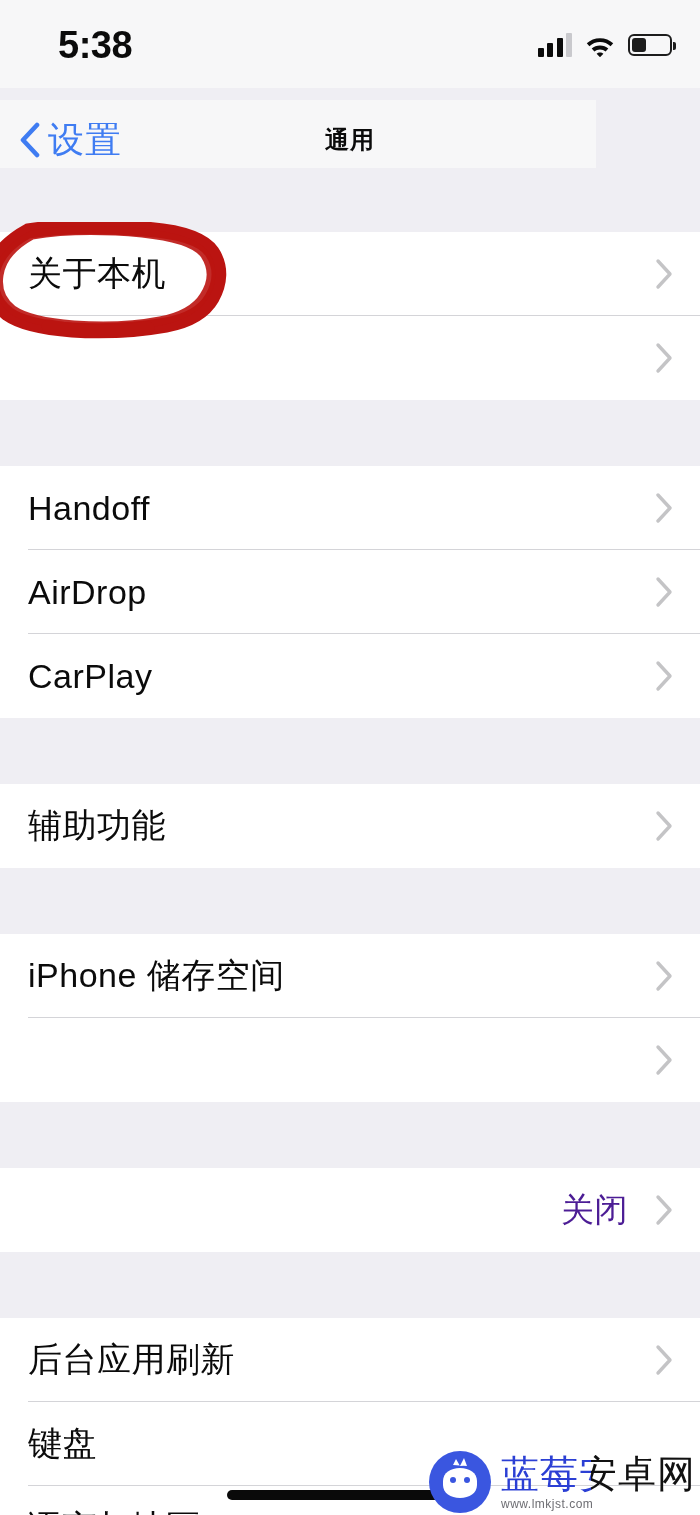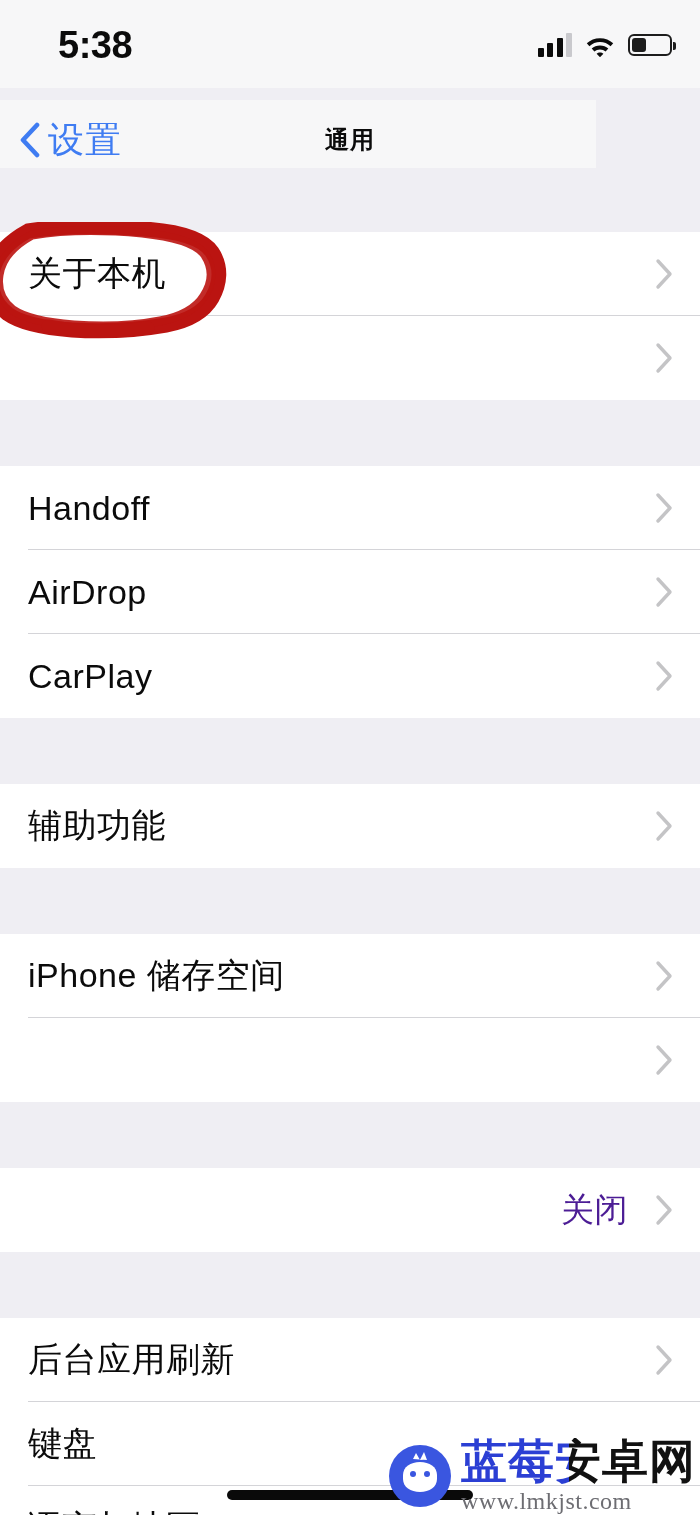--- a/index.html
+++ b/index.html
@@ -91,25 +91,25 @@
   }
 
   
   .watermark{
     position:absolute; right:4px; bottom:2px; z-index:50;
     display:flex; align-items:center; gap:10px;
   }
   .wm-logo{ width:62px; height:62px; flex:0 0 auto; }
   .wm-txt{ display:flex; flex-direction:column; line-height:1; }
   .wm-main{
-    font-size:46px; font-weight:700; letter-spacing:1px;
+    font-size:38px; font-weight:400; letter-spacing:1px;
     background:linear-gradient(90deg,#2b3fd4 0 46%,#111 46% 100%);
     -webkit-background-clip:text; background-clip:text; color:transparent;
   }
-  .wm-sub{ font-size:24px; color:#6d6d72; margin-top:5px; letter-spacing:.5px;font-family:Liberation Serif, serif; }
+  .wm-sub{ font-size:12px; color:#6d6d72; margin-top:5px; letter-spacing:.5px; }
 
   
   .home-ind{
     position:absolute; left:227px; bottom:15px; width:246px; height:10px;
     background:#0a0a0a; border-radius:6px; z-index:45;
   }
 </style>
 </head>
 <body>
 

